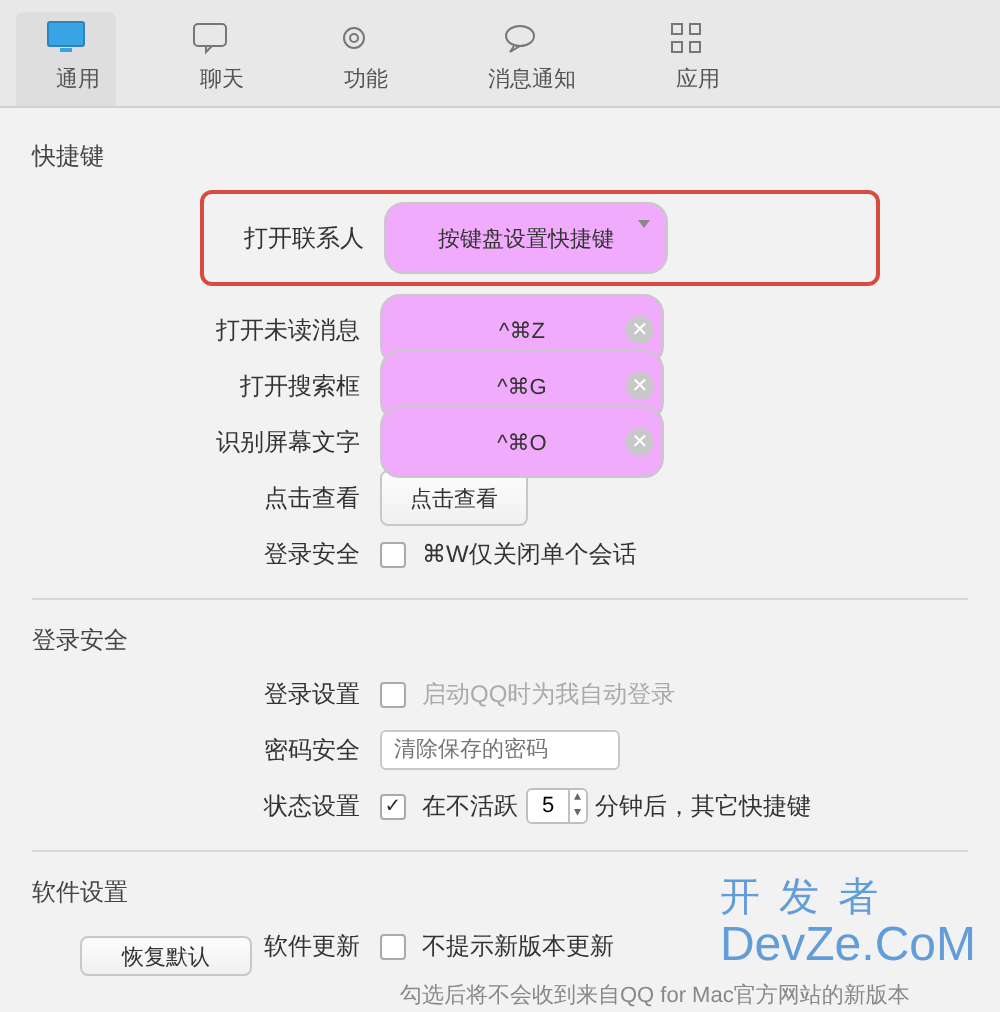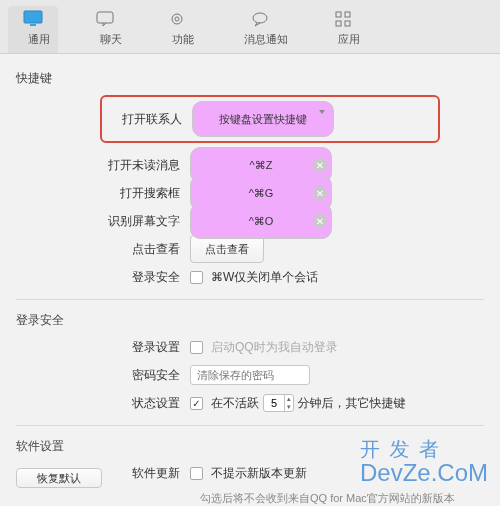--- a/index.html
+++ b/index.html
@@ -21,21 +21,21 @@
 .btn { display: inline-flex; align-items: center; justify-content: center; border: 1px solid #c8c8c8; border-radius: 4px; background: linear-gradient(#fdfdfd,#f0f0f0); height: 20px; padding: 13px 14px; font-size: 11px; cursor: pointer; }
 .checkbox { width: 13px; height: 13px; border: 1px solid #aaa; border-radius: 2px; background: #fff; display: inline-flex; align-items: center; justify-content: center; margin-right: 4px; }
 .checkbox.checked::after { content: "✓"; font-size: 10px; color: #333; }
 .stepper { display: inline-flex; align-items: center; border: 1px solid #c0c0c0; border-radius: 3px; background: #fff; height: 18px; }
 .stepper input { width: 20px; text-align: center; border: none; outline: none; font-size: 11px; }
 .stepper-btns { display: flex; flex-direction: column; border-left: 1px solid #c0c0c0; }
 .stepper-btns span { font-size: 7px; line-height: 8px; padding: 0 2px; cursor: pointer; color: #666; }
 .hr { height: 1px; background: #d8d8d8; margin: 8px 16px; }
 .text-input { border: 1px solid #c8c8c8; border-radius: 3px; background: #fff; height: 20px; padding: 0 6px; width: 120px; font-size: 11px; color: #aaa; }
 .hint { font-size: 11px; color: #888; padding: 4px 40px 0 200px; line-height: 1.4; }
-.footer { position: absolute; bottom: 18px; left: 16px; }
+.footer { position: absolute; bottom: 18px; left: 40px; }
 .watermark { position: absolute; right: 12px; bottom: 20px; color: #4a8fd6; font-size: 20px; font-family: Arial, sans-serif; line-height: 1.1; letter-spacing: 2px; opacity: 0.85; }
 .watermark .line2 { letter-spacing: 0; font-size: 24px; }
 </style>
 </head>
 <body>
 
 <div class="toolbar">
   <div class="tab active">
     <span class="tab-icon">
         <svg width="20" height="18" viewBox="0 0 20 18">

